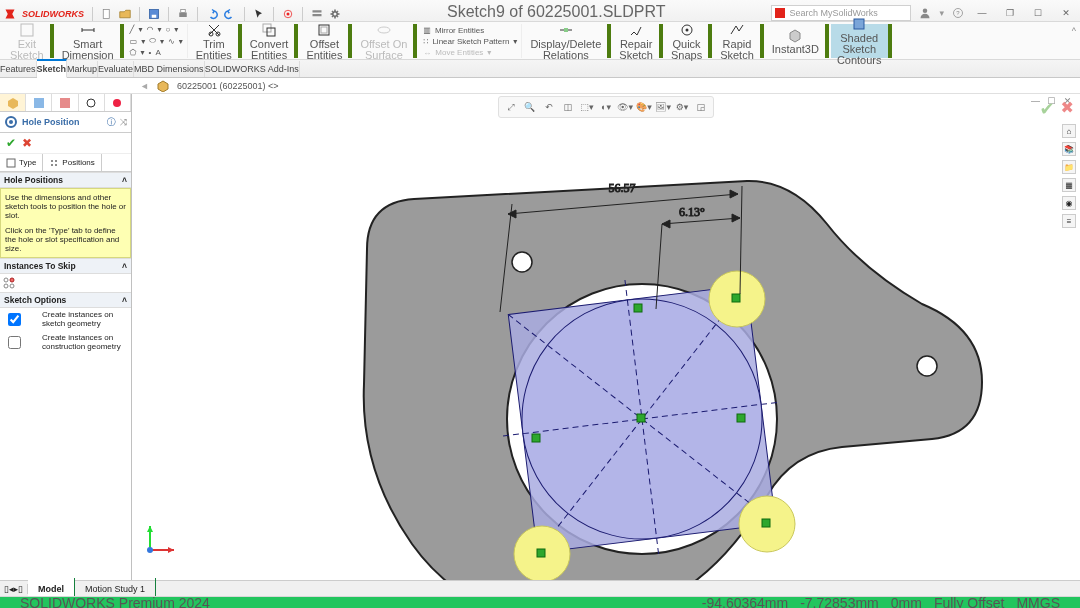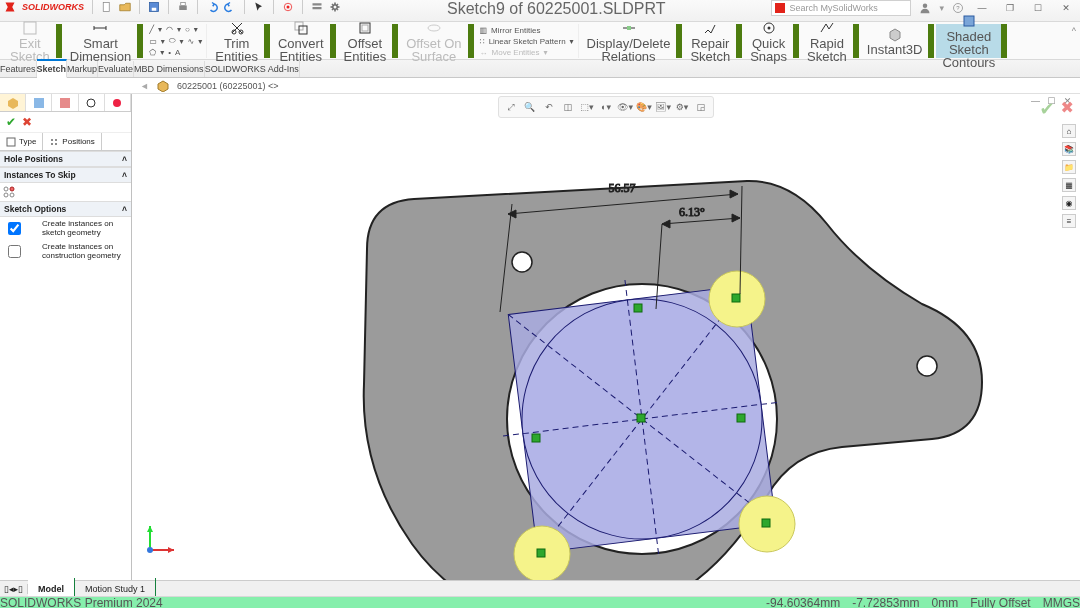--- a/index.html
+++ b/index.html
@@ -1,30 +1,30 @@
 <!DOCTYPE html>
 <html><head>
 <meta charset="utf-8">
 <style>
   html,body{margin:0;padding:0;width:1080px;height:608px;overflow:hidden;font-family:"Segoe UI",Arial,sans-serif;font-size:9px;color:#222;background:#fff}
   *{box-sizing:border-box}
   svg{display:block}
   
-  .titlebar{height:22px;background:linear-gradient(#fafafa,#f1f1f1);display:flex;align-items:flex-start;border-bottom:1px solid #d9d9d9;padding:0 4px;gap:4px}
+  .titlebar{height:22px;background:linear-gradient(#fafafa,#f1f1f1);display:flex;align-items:flex-end;border-bottom:1px solid #d9d9d9;padding:0 4px;gap:4px}
   .titlebar .qat{display:flex;align-items:center;gap:6px}
   .titlebar .qat .sep{width:1px;height:14px;background:#ccc;margin:0 2px}
   .titlebar .doc{flex:1;text-align:center;color:#666;font-size:16px}
   .titlebar .right{display:flex;align-items:center;gap:8px}
   .search-box{display:flex;align-items:center;border:1px solid #d0d0d0;height:16px;padding:0 3px;background:#fff;font-size:9px;width:140px;color:#999}
   .search-box .logo{width:10px;height:10px;background:#e2231a;margin-right:4px}
   .win-btn{width:20px;text-align:center;color:#666}
   .mini-ico{width:12px;height:12px;color:#666;display:inline-block}
   
   .ribbon{height:38px;background:#fafafa;display:flex;align-items:flex-start;border-bottom:1px solid #d9d9d9;padding:2px 4px;gap:2px}
-  .rib-grp{display:flex;flex-direction:column;align-items:center;justify-content:center;height:34px;padding:0 6px;border-right:6px solid #4d7c0f;text-align:center;font-size:13px;line-height:1;color:#555}
+  .rib-grp{display:flex;flex-direction:column;align-items:center;justify-content:center;height:34px;padding:0 6px;border-right:4px solid #4d7c0f;text-align:center;font-size:11px;line-height:1;color:#555}
   .rib-grp.disabled{color:#bbb}
   .rib-grp .ico{height:16px;display:flex;align-items:center;justify-content:center;margin-bottom:1px}
   .rib-rows{display:flex;flex-direction:column;gap:2px;justify-content:center;height:34px;padding:0 4px;border-right:1px solid #eee}
   .rib-rows .row{display:flex;align-items:center;gap:4px;font-size:8px;color:#555}
   .rib-grp.shaded{background:#b8dbe8;}
   
   .rib-tabs{height:18px;background:linear-gradient(#f5f5f5,#ededed);display:flex;align-items:center;font-size:9px;border-bottom:1px solid #c8c8c8}
   .rib-tab{padding:3px 0;border-right:1px solid #ddd;color:#444}
   .rib-tab.active{background:#fff;border-top:2px solid #0078d7;border-bottom:1px solid #fff;font-weight:600}
   
@@ -50,21 +50,21 @@
   .vp-side{position:absolute;right:4px;top:30px;display:flex;flex-direction:column;gap:4px}
   .vp-side div{width:14px;height:14px;border:1px solid #ccc;background:#f5f5f5;font-size:8px;display:flex;align-items:center;justify-content:center}
   .confirm-icons{position:absolute;right:6px;top:4px;display:flex;gap:6px}
   .triad{position:absolute;left:8px;bottom:28px}
   .view-top-r{position:absolute;right:6px;top:0;display:flex;gap:3px}
   .view-top-r div{width:13px;height:13px;display:flex;align-items:center;justify-content:center;color:#888}
   
   .btm-tabs{position:absolute;left:0;right:0;bottom:12px;height:16px;background:#f0f0f0;border-top:1px solid #ccc;display:flex;align-items:center;font-size:9px}
   .btm-tabs .t{padding:6px 10px;border-right:1px solid #15803d}
   .btm-tabs .t.active{background:#fff;font-weight:600}
-  .status{position:absolute;left:0;right:0;bottom:0;height:12px;background:#86efac;border-top:1px solid #d8d8d8;display:flex;align-items:center;font-size:12px;color:#555;padding:0 0;justify-content:space-between}
+  .status{position:absolute;left:0;right:0;bottom:0;height:12px;background:#22c55e;border-top:1px solid #d8d8d8;display:flex;align-items:center;font-size:14px;color:#555;padding:0 20px;justify-content:space-between}
   .status .r{display:flex;gap:12px}
   .dim-lbl{font-family:"Segoe UI";font-size:12px;fill:#222}
   .mate-pt{fill:#2da72d;stroke:#0e6b0e}
   .hole-prev{fill:#f5f38a;stroke:#c9c75a}
 </style>
 </head>
 <body>
 
 <div class="titlebar">
   <div class="qat">
@@ -327,20 +327,30 @@
           <svg width="10" height="10">
             <circle cx="5" cy="5" r="4" fill="none" stroke="#333"></circle>
           </svg>
         </div>
       <div>
           <svg width="10" height="10">
             <circle cx="5" cy="5" r="4" fill="#e24"></circle>
           </svg>
         </div>
     </div>
+    <div class="feat-hdr">
+      <svg width="14" height="14">
+          <circle cx="7" cy="7" r="5" fill="none" stroke="#3a6da8" stroke-width="2"></circle>
+          <circle cx="7" cy="7" r="2" fill="#3a6da8"></circle>
+        </svg>
+      <span class="name">Hole Position</span>
+      <span style="flex:1"></span>
+      <span style="color:#3a6da8">ⓘ</span>
+      <span style="color:#888">⤨</span>
+    </div>
     <div class="feat-ctrl">
       <span style="color:#2da72d;font-size:12px">✔</span>
       <span style="color:#d43;font-size:12px">✖</span>
     </div>
     <div class="feat-tabs">
       <div>
           <svg width="10" height="10">
             <rect x="1" y="1" width="8" height="8" fill="none" stroke="#666"></rect>
           </svg>
           <span>Type</span>
@@ -353,20 +363,25 @@
             <circle cx="7" cy="7" r="1" fill="#666"></circle>
           </svg>
           <span>Positions</span>
         </div>
     </div>
 
     <div class="sec-hdr">
         <span>Hole Positions</span>
         <span>˄</span>
       </div>
+    <div class="hint">
+      <div>Use the dimensions and other sketch tools to position the hole or slot.</div>
+      <div style="height:6px"></div>
+      <div>Click on the 'Type' tab to define the hole or slot specification and size.</div>
+    </div>
 
     <div class="sec-hdr">
         <span>Instances To Skip</span>
         <span>˄</span>
       </div>
     <div style="display:flex;align-items:flex-start;gap:4px;padding:2px">
       <svg width="14" height="14">
           <circle cx="4" cy="4" r="2" fill="none" stroke="#888"></circle>
           <circle cx="10" cy="4" r="2" fill="#e66" stroke="#a22"></circle>
           <circle cx="4" cy="10" r="2" fill="none" stroke="#888"></circle>

